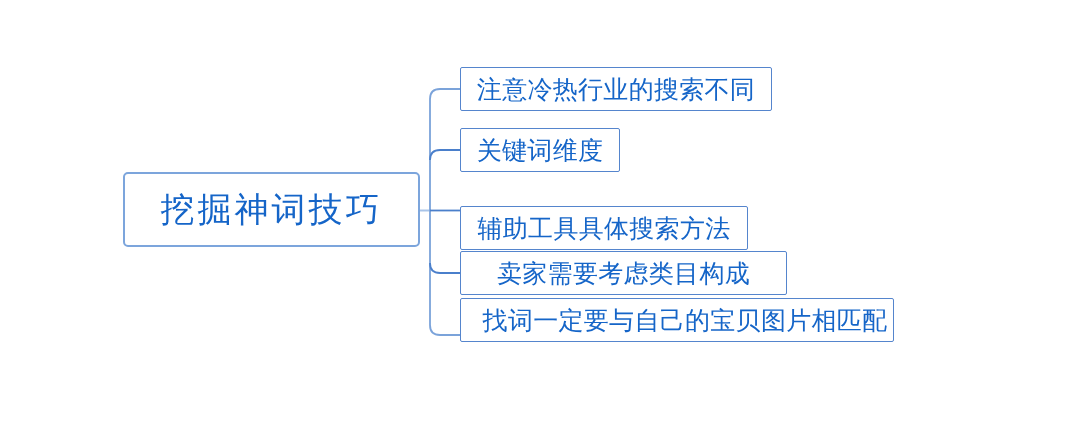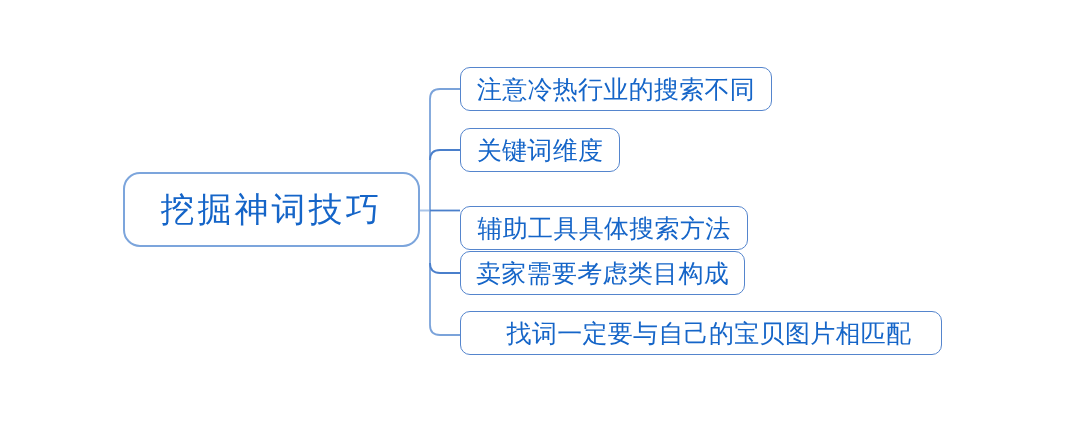--- a/index.html
+++ b/index.html
@@ -32,37 +32,37 @@
     align-items: center;
     justify-content: center;
     background: var(--background, #ffffff);
     color: var(--node-text, #1565c8);
     white-space: nowrap;
   }
   .node-root {
     left: 123px; top: 172px;
     width: 297px; height: 75px;
     border: 2px solid var(--root-border, #7ca5dc);
-    border-radius: 17px;
+    border-radius: 5px;
     font-size: 34px;
     letter-spacing: 3px;
   }
   .node-branch {
     left: 460px;
     height: 44px;
     border: 1.5px solid var(--branch-border, #5585cd);
-    border-radius: 10px;
+    border-radius: 2px;
     font-size: 25px;
     letter-spacing: 0.3px;
   }
   .b1 { top: 67px;  width: 312px; }
   .b2 { top: 128px; width: 160px; text-align: center; }
   .b3 { top: 188px; width: 288px; margin-top: 18px; }
-  .b4 { top: 251px; width: 285px; }
-  .b5 { top: 311px; width: 482px; padding-left: 16px; }
+  .b4 { top: 251px; width: 327px; }
+  .b5 { top: 298px; width: 434px; padding-left: 16px; }
 </style>
 </head>
 <body>
 
 <div class="canvas">
 
   <svg class="lines" viewBox="0 0 1080 426" xmlns="http://www.w3.org/2000/svg">
     <path class="line-main" d="M420 210.5 H430"></path>
     <path class="line-trunk" d="M460 89 H440 Q430 89 430 99 V325 Q430 335 440 335 H460"></path>
     <path class="line-branch" d="M430 160 Q430 150 440 150 H460"></path>

